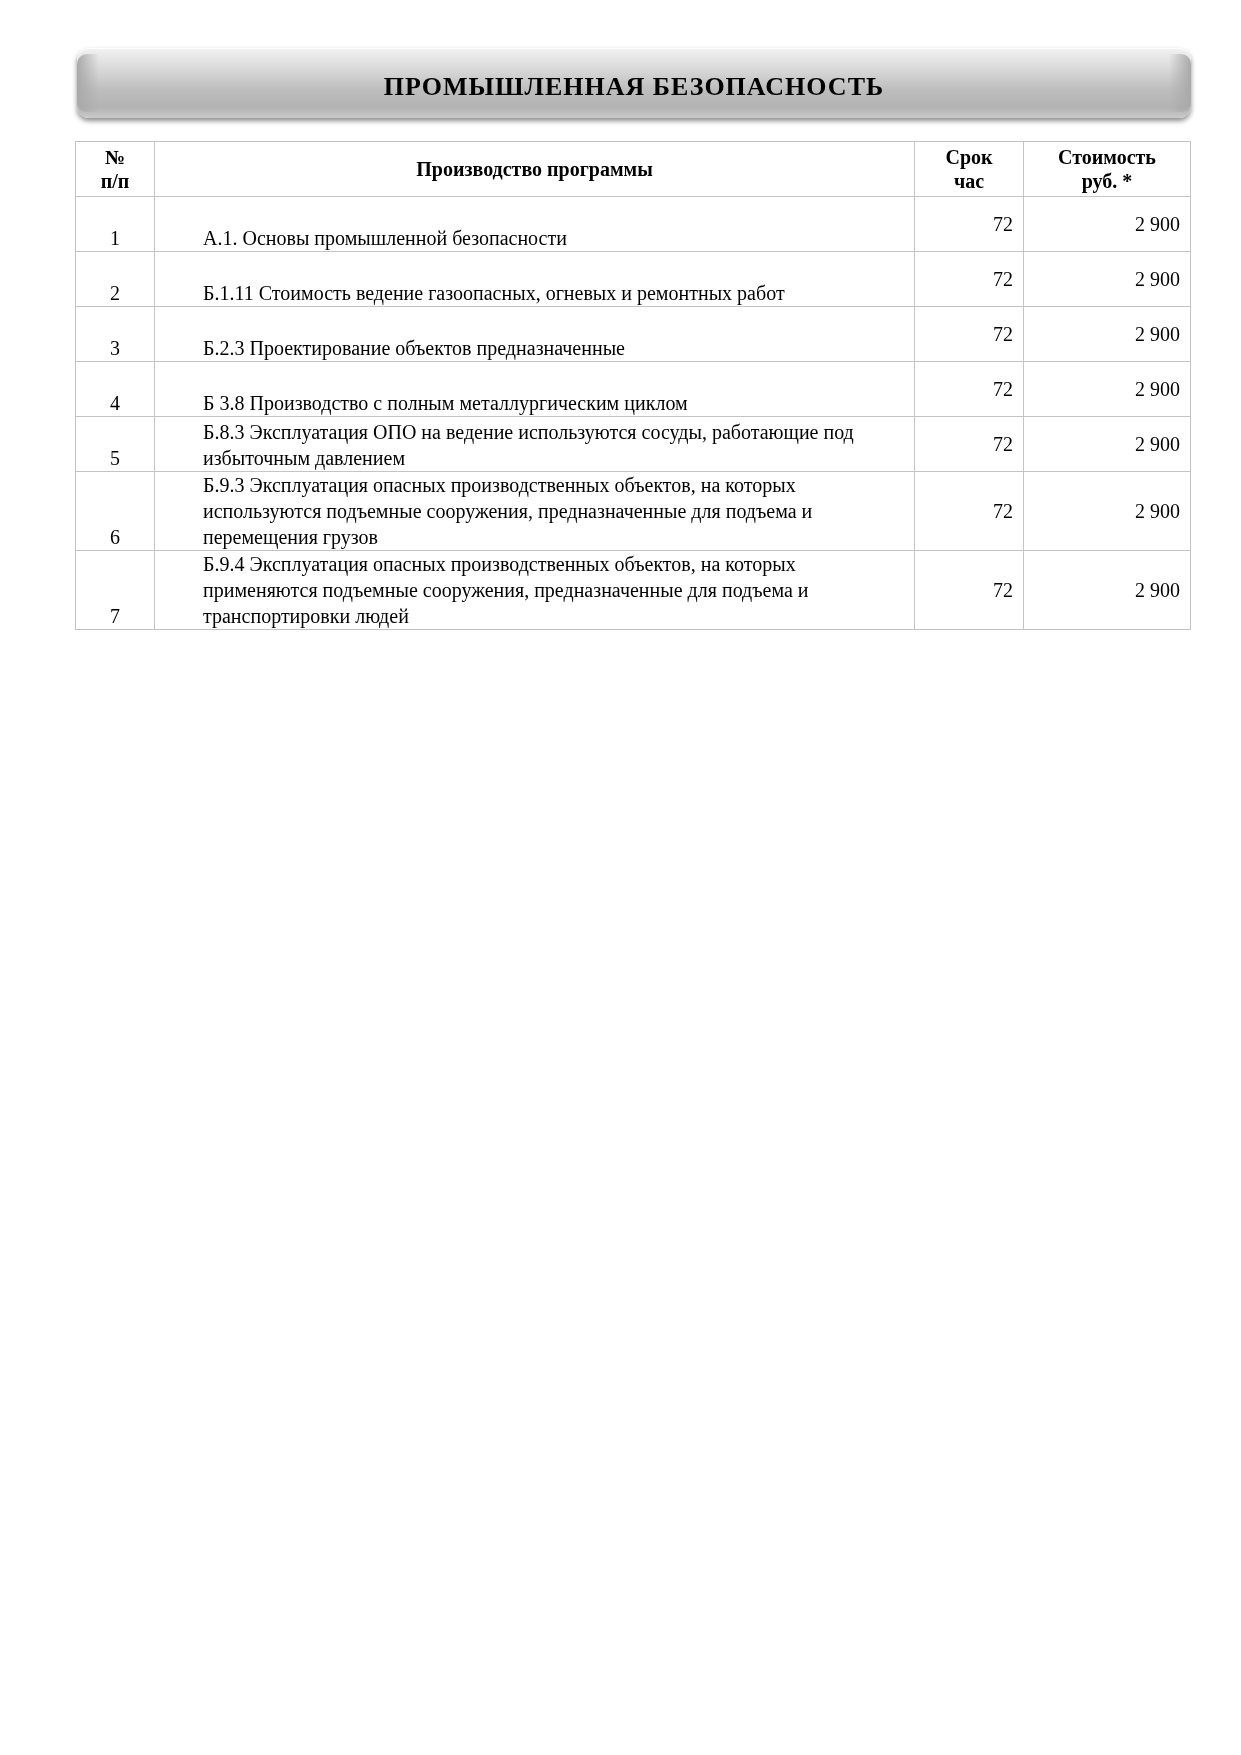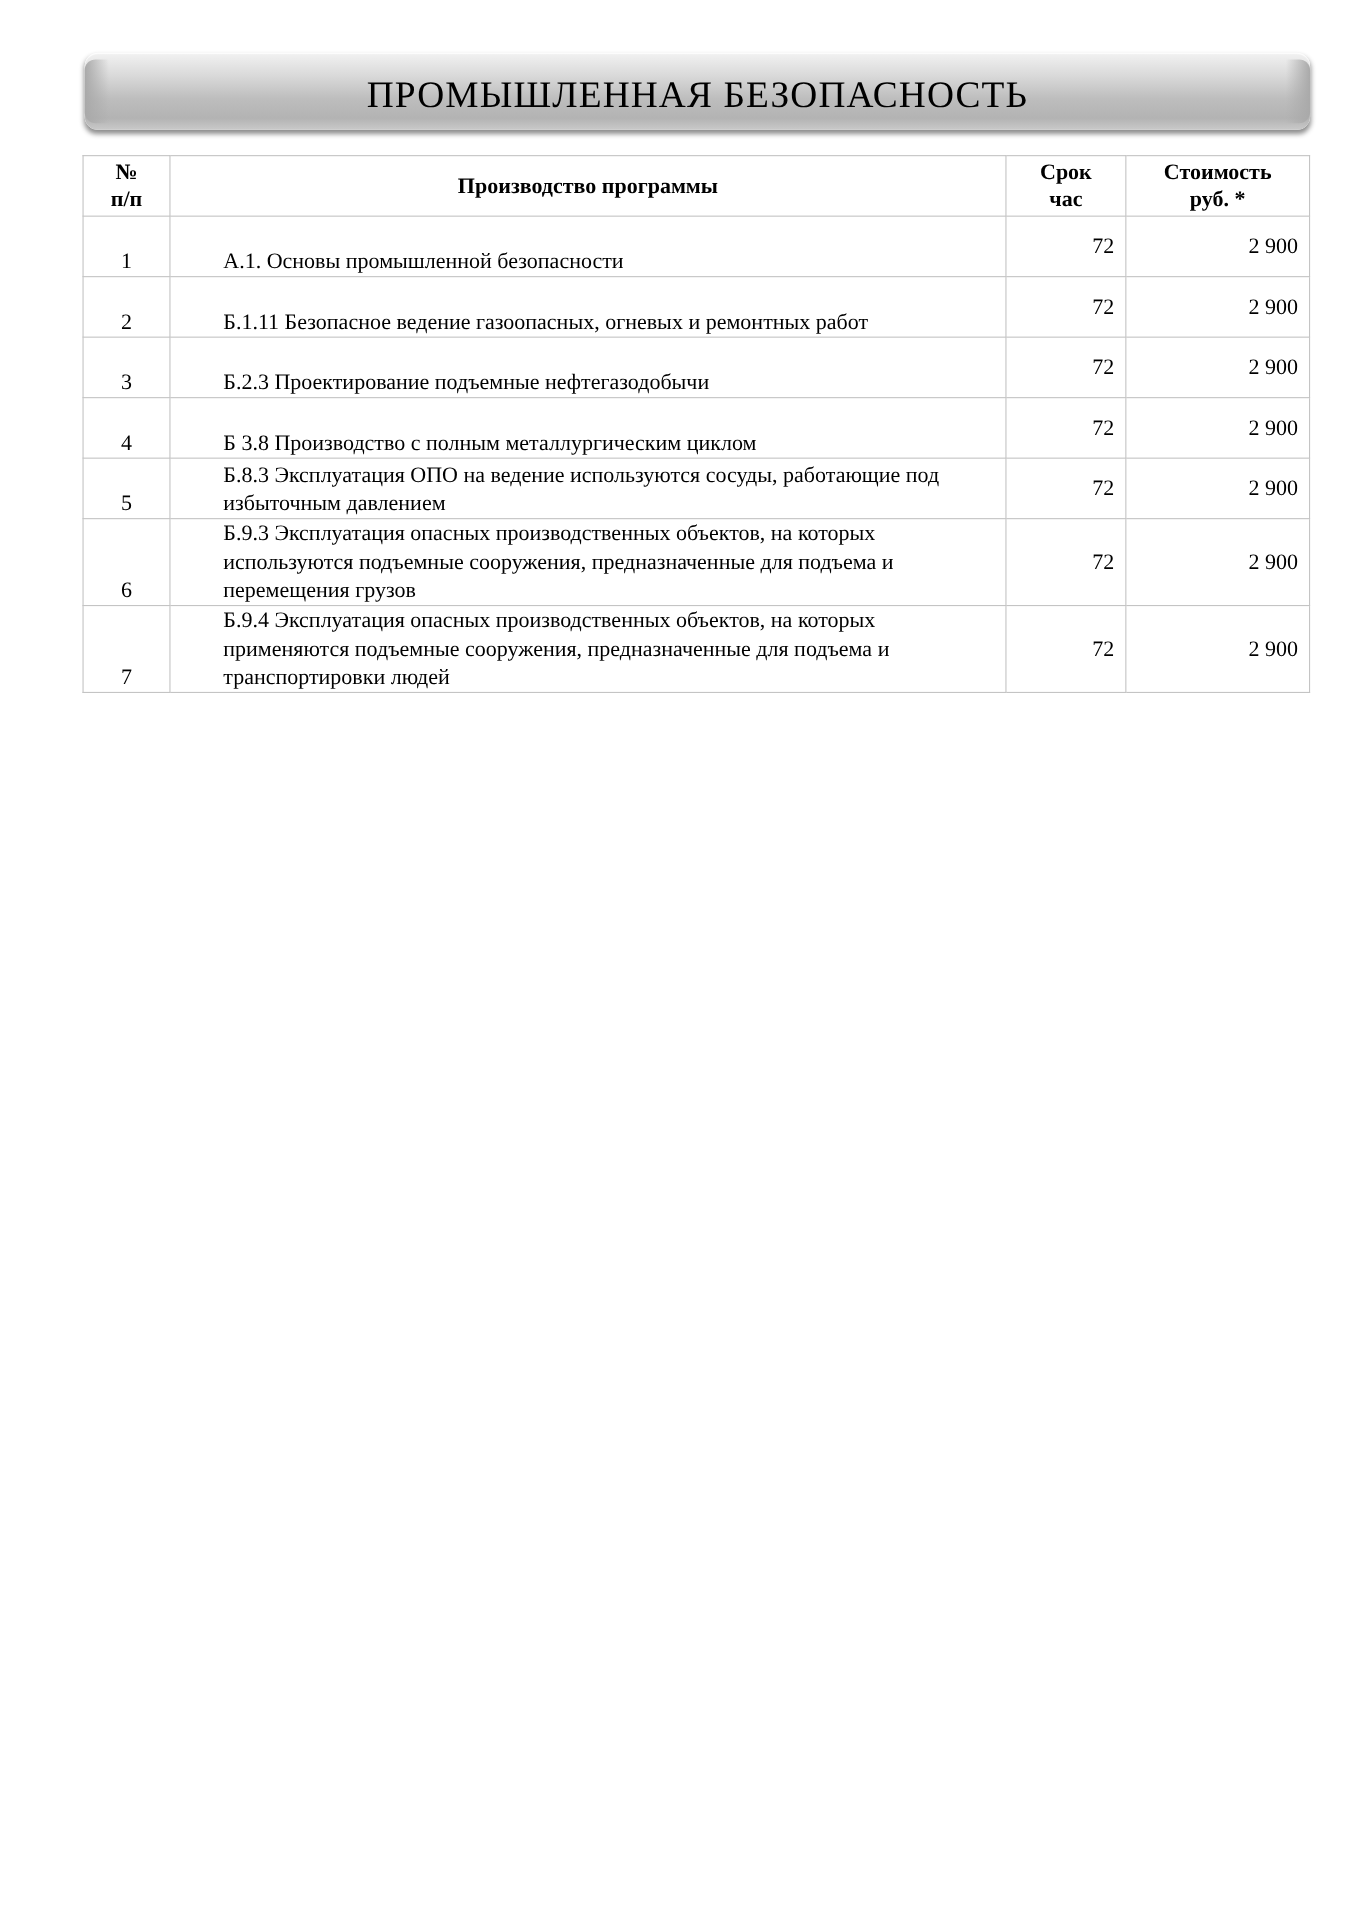--- a/index.html
+++ b/index.html
@@ -14,21 +14,21 @@
   .banner::before {
     content: ""; position: absolute; left: 0; top: 6px; bottom: 6px; width: 22px;
     border-radius: 10px 0 0 10px;
     background: linear-gradient(to right, #a9a9a9, rgba(200,200,200,0));
   }
   .banner::after {
     content: ""; position: absolute; right: 0; top: 6px; bottom: 6px; width: 22px;
     border-radius: 0 10px 10px 0;
     background: linear-gradient(to left, #a9a9a9, rgba(200,200,200,0));
   }
-  .banner-title { font-weight: normal; font-size: 34px; letter-spacing: 1px; position: relative; top: 4px; }
+  .banner-title { font-weight: bold; font-size: 26px; letter-spacing: 1px; position: relative; top: 4px; }
   table {
     position: absolute; left: 75px; top: 141px; width: 1116px;
     border-collapse: collapse; font-size: 20px;
   }
   th, td { border: 1.5px solid #c4c4c4; padding: 0 10px; }
   th { font-weight: bold; font-size: 20px; line-height: 24px; text-align: center; height: 54px; }
   td { line-height: 26px; vertical-align: bottom; }
   td.num { text-align: center; width: 37px; }
   td.name { text-align: left; padding-left: 48px; }
   td.hours, td.price { text-align: right; vertical-align: middle; }
@@ -64,27 +64,27 @@
   </thead>
   <tbody>
     <tr class="r1">
       <td class="num">1</td>
       <td class="name">А.1. Основы промышленной безопасности</td>
       <td class="hours">72</td>
       <td class="price">2 900</td>
     </tr>
     <tr class="r1">
       <td class="num">2</td>
-      <td class="name">Б.1.11 Безопасное ведение газоопасных, огневых и ремонтных работ</td>
+      <td class="name">Б.1.11 Стоимость ведение газоопасных, огневых и ремонтных работ</td>
       <td class="hours">72</td>
       <td class="price">2 900</td>
     </tr>
     <tr class="r1">
       <td class="num">3</td>
-      <td class="name">Б.2.3 Проектирование подъемные нефтегазодобычи</td>
+      <td class="name">Б.2.3 Проектирование объектов предназначенные</td>
       <td class="hours">72</td>
       <td class="price">2 900</td>
     </tr>
     <tr class="r1">
       <td class="num">4</td>
       <td class="name">Б 3.8 Производство с полным металлургическим циклом</td>
       <td class="hours">72</td>
       <td class="price">2 900</td>
     </tr>
     <tr class="r1">

